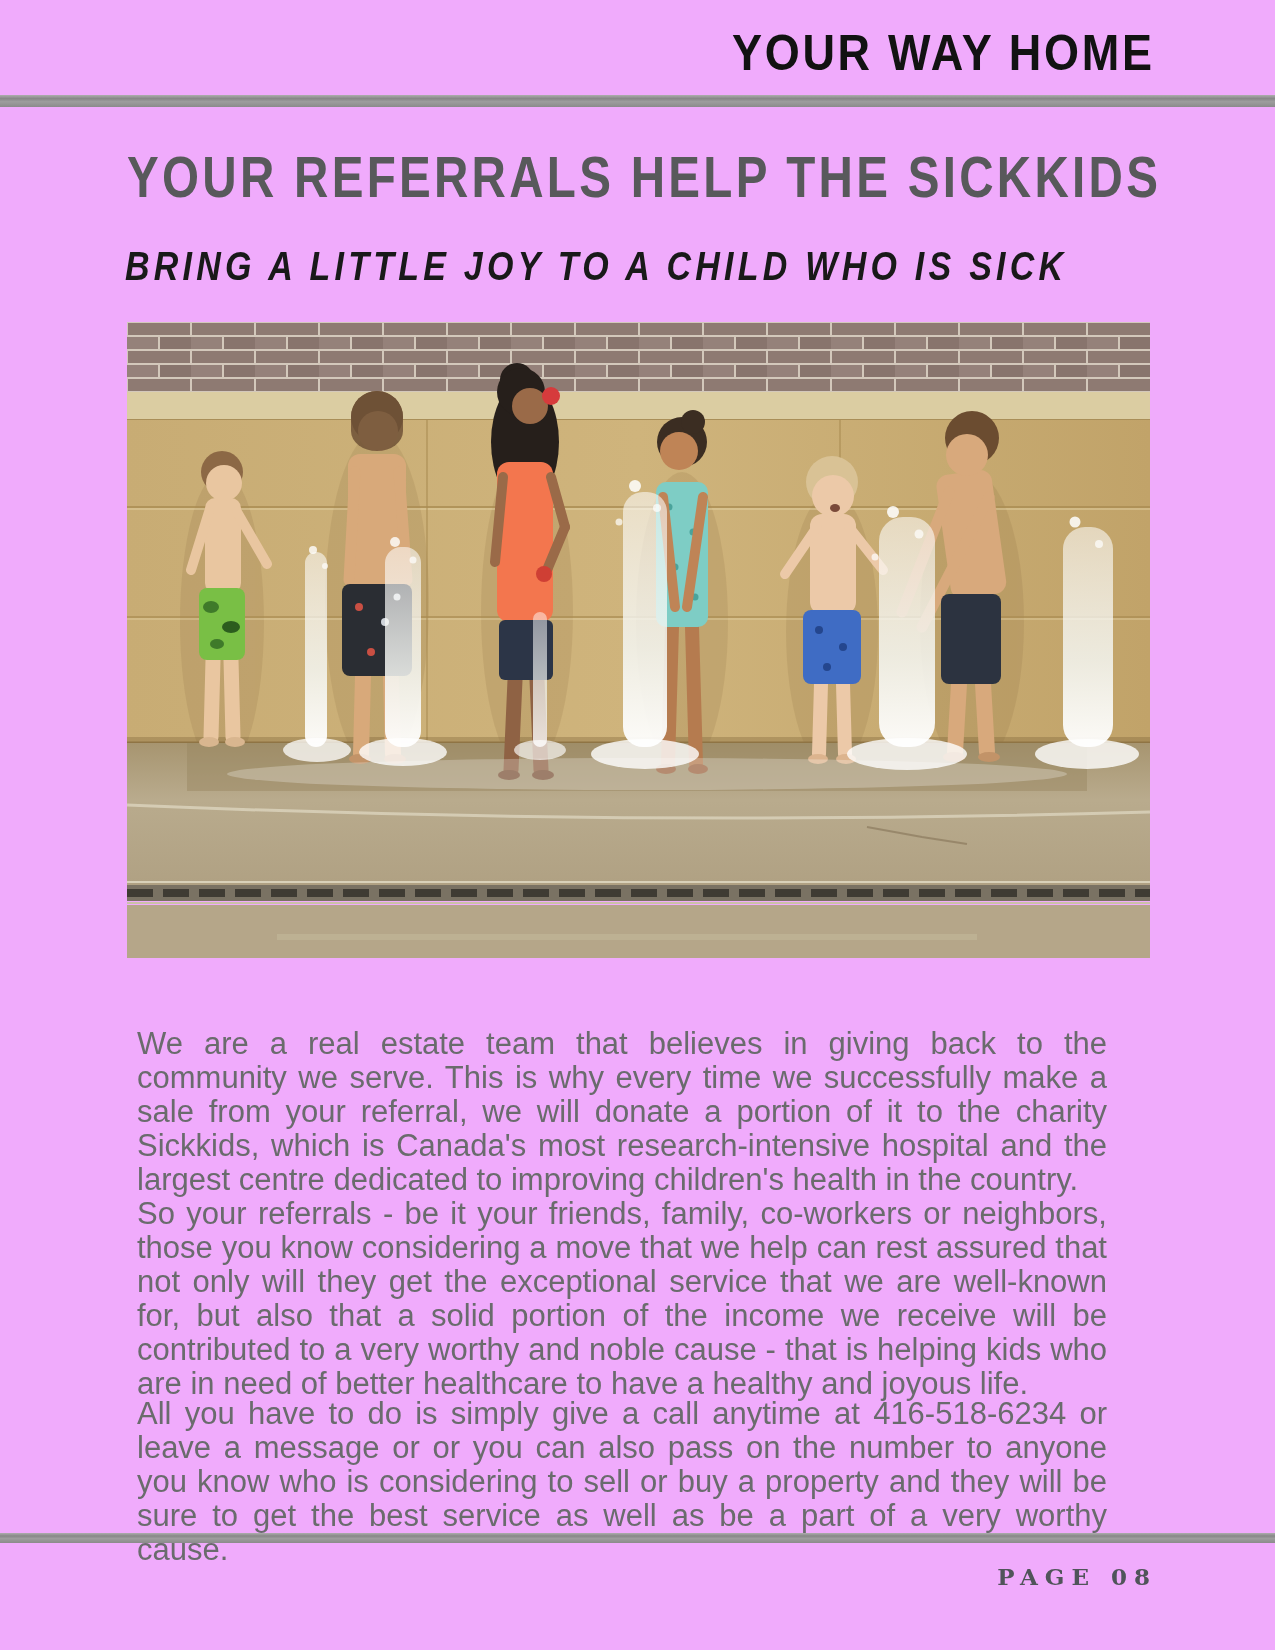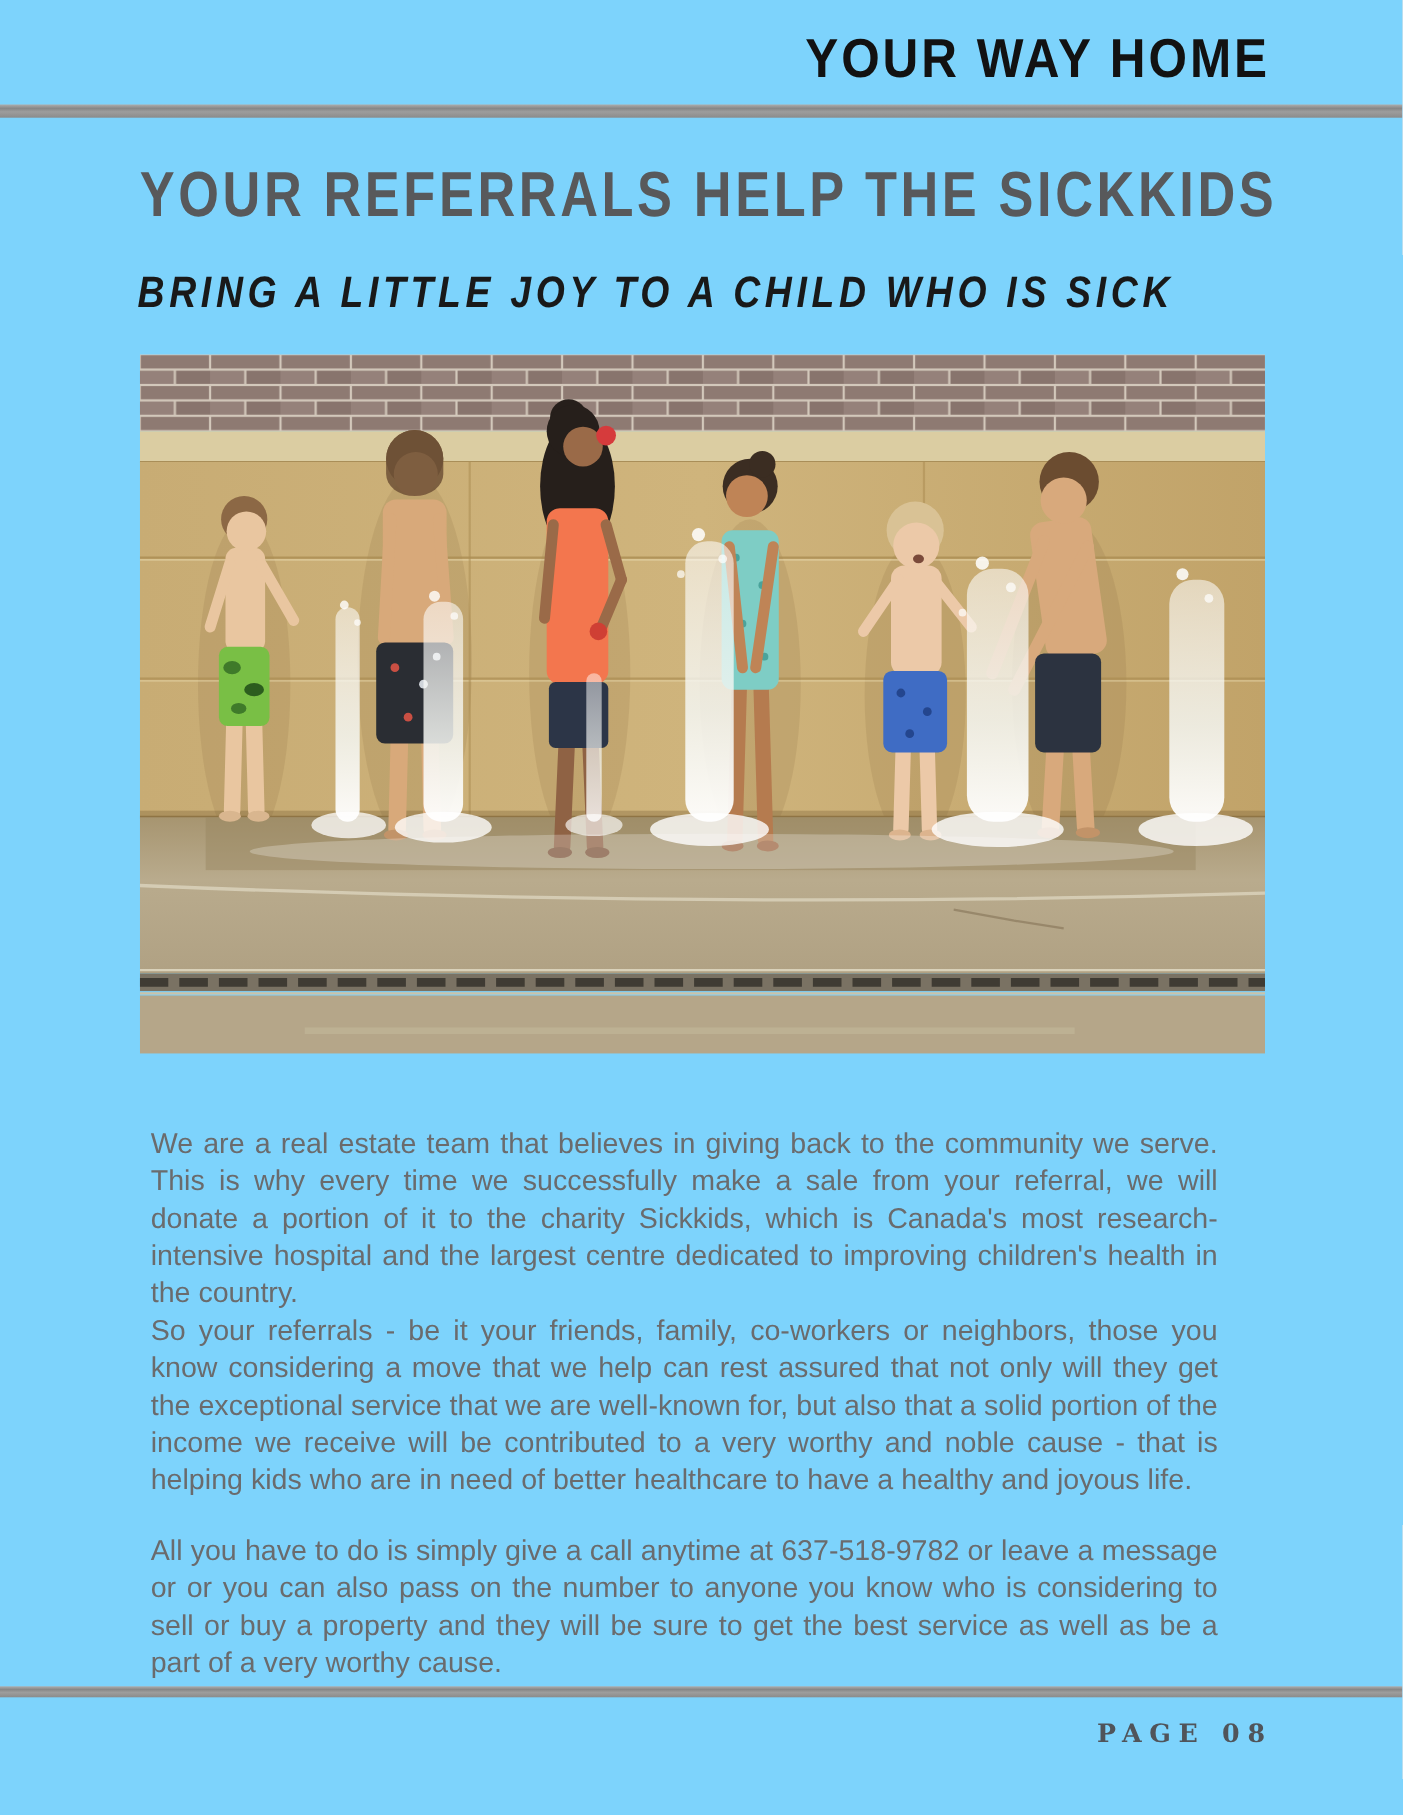--- a/index.html
+++ b/index.html
@@ -1,20 +1,20 @@
 <!DOCTYPE html>
 <html><head>
 <meta charset="utf-8">
 <style>
   html,body{margin:0;padding:0;background:#e8e8e8;}
   .page{
     position:relative;
     width:1275px;height:1650px;
     margin:0 auto;
-    background:#7dd3fc;
+    background:#f0abfc;
     font-family:"Liberation Sans", sans-serif;
     overflow:hidden;
   }
   .brand{
     position:absolute;top:28px;right:120px;
     font-size:50px;font-weight:bold;color:#121212;
     letter-spacing:3px;line-height:1;
     transform:scaleX(.9);transform-origin:right top;
     white-space:nowrap;
   }
@@ -33,21 +33,21 @@
     font-size:40px;font-weight:bold;font-style:italic;color:#191919;
     letter-spacing:5px;line-height:1;white-space:nowrap;
     transform:scaleX(.85);transform-origin:left top;
   }
   .photo{
     position:absolute;top:322px;left:127px;width:1023px;height:636px;
     overflow:hidden;
   }
   .para{
     position:absolute;left:137px;width:970px;
-    font-size:26px;line-height:34px;color:#6a6b6d;
+    font-size:31px;line-height:34px;color:#6a6b6d;
     text-align:justify;letter-spacing:0px;
   }
   .para1{top:996px;}
   .para2{top:1166px;}
   .para3{top:1366px;}
   .page-num{
     position:absolute;top:1565px;right:118px;
     font-family:"DejaVu Serif", serif;
     font-size:23px;font-weight:600;color:#50545a;
     letter-spacing:7px;line-height:1;white-space:nowrap;
@@ -268,18 +268,18 @@
           <circle cx="972" cy="222" r="4" fill="#ffffff" opacity="0.7"></circle>
           <ellipse cx="960" cy="432" rx="52" ry="15" fill="#ffffff" opacity="0.8"></ellipse>
         </g>
         <ellipse cx="520" cy="452" rx="420" ry="16" fill="#ffffff" opacity="0.25"></ellipse>
       </g>
     </svg>
   </div>
 
   <p class="para para1">We are a real estate team that believes in giving back to the community we serve. This is why every time we successfully make a sale from your referral, we will donate a portion of it to the charity Sickkids, which is Canada's most research-intensive hospital and the largest centre dedicated to improving children's health in the country.</p>
   <p class="para para2">So your referrals - be it your friends, family, co-workers or neighbors, those you know considering a move that we help  can rest assured that not only will they get the exceptional service that we are well-known for, but also that a solid portion of the income we receive will be contributed to a very worthy and noble cause - that is helping kids who are in need of better healthcare to have a healthy and joyous life.</p>
-  <p class="para para3">All you have to do is simply give a call anytime at 637-518-9782 or leave a message or or you can also pass on the number  to anyone you know who is considering to sell or buy a property and they will be sure to get the best service as well as be a part of a very worthy cause.</p>
+  <p class="para para3">All you have to do is simply give a call anytime at 416-518-6234 or leave a message or or you can also pass on the number  to anyone you know who is considering to sell or buy a property and they will be sure to get the best service as well as be a part of a very worthy cause.</p>
 
   <div class="bar bar-bottom"></div>
   <div class="page-num">PAGE 08</div>
 
 </div>
 
 </body></html>

